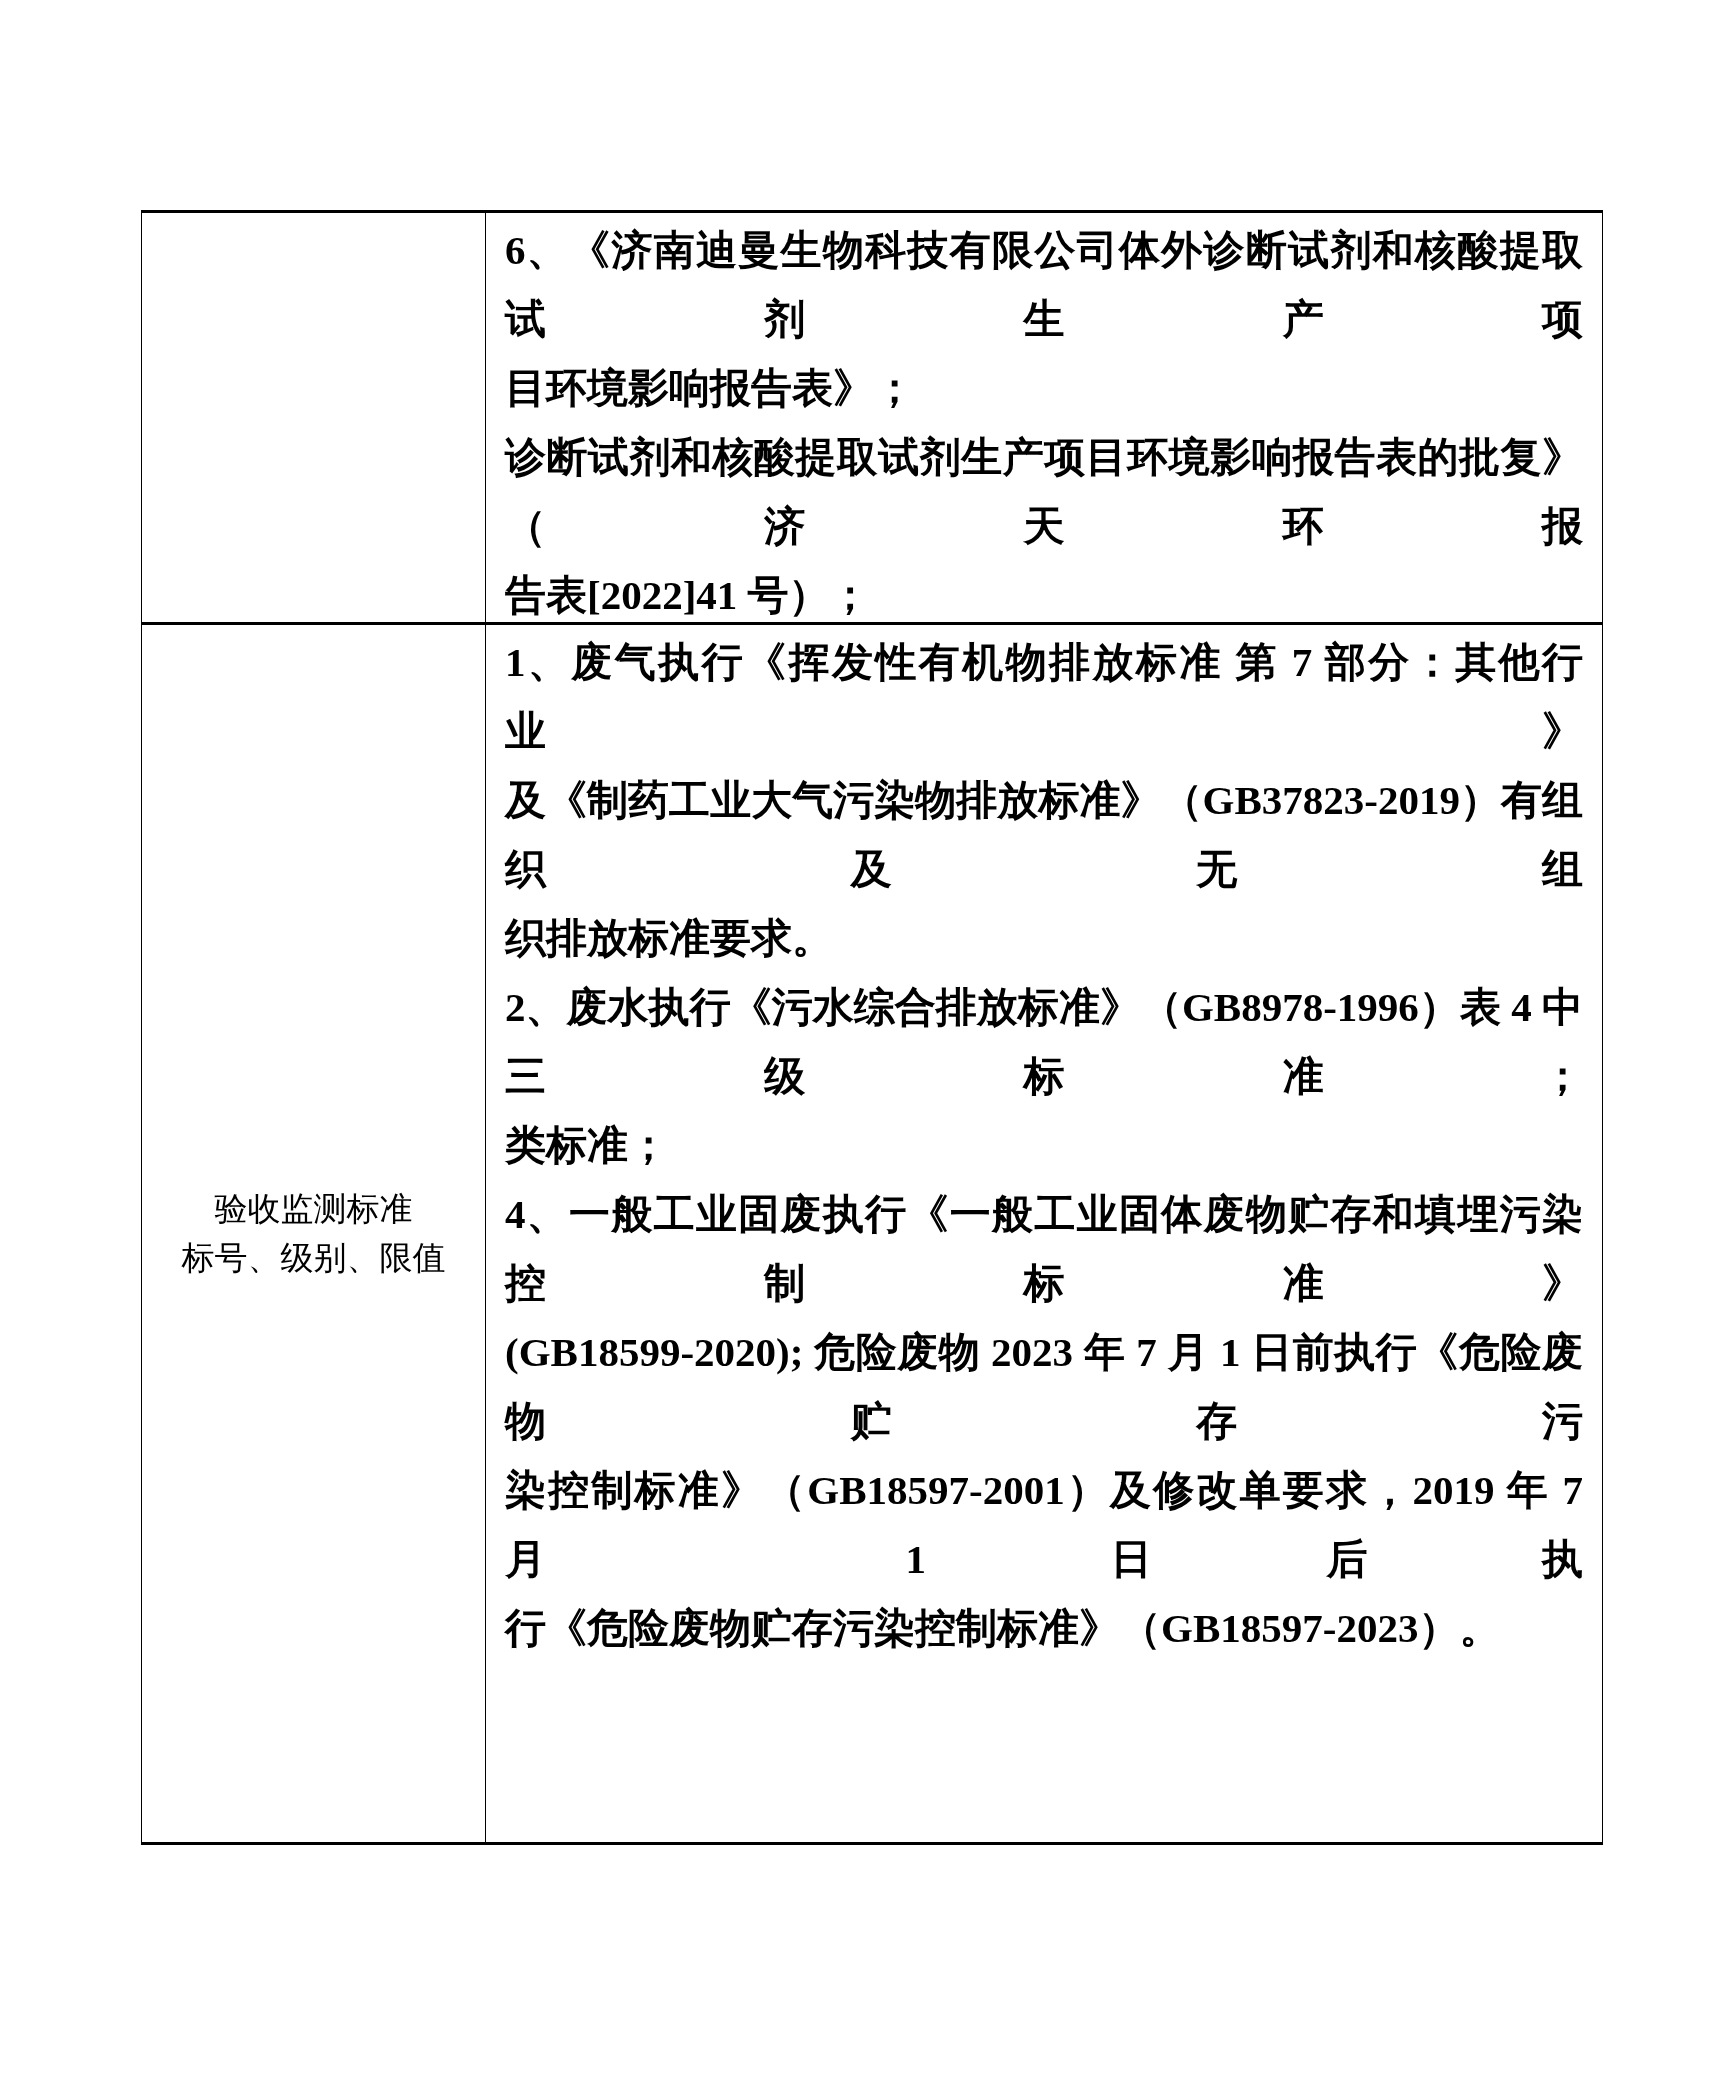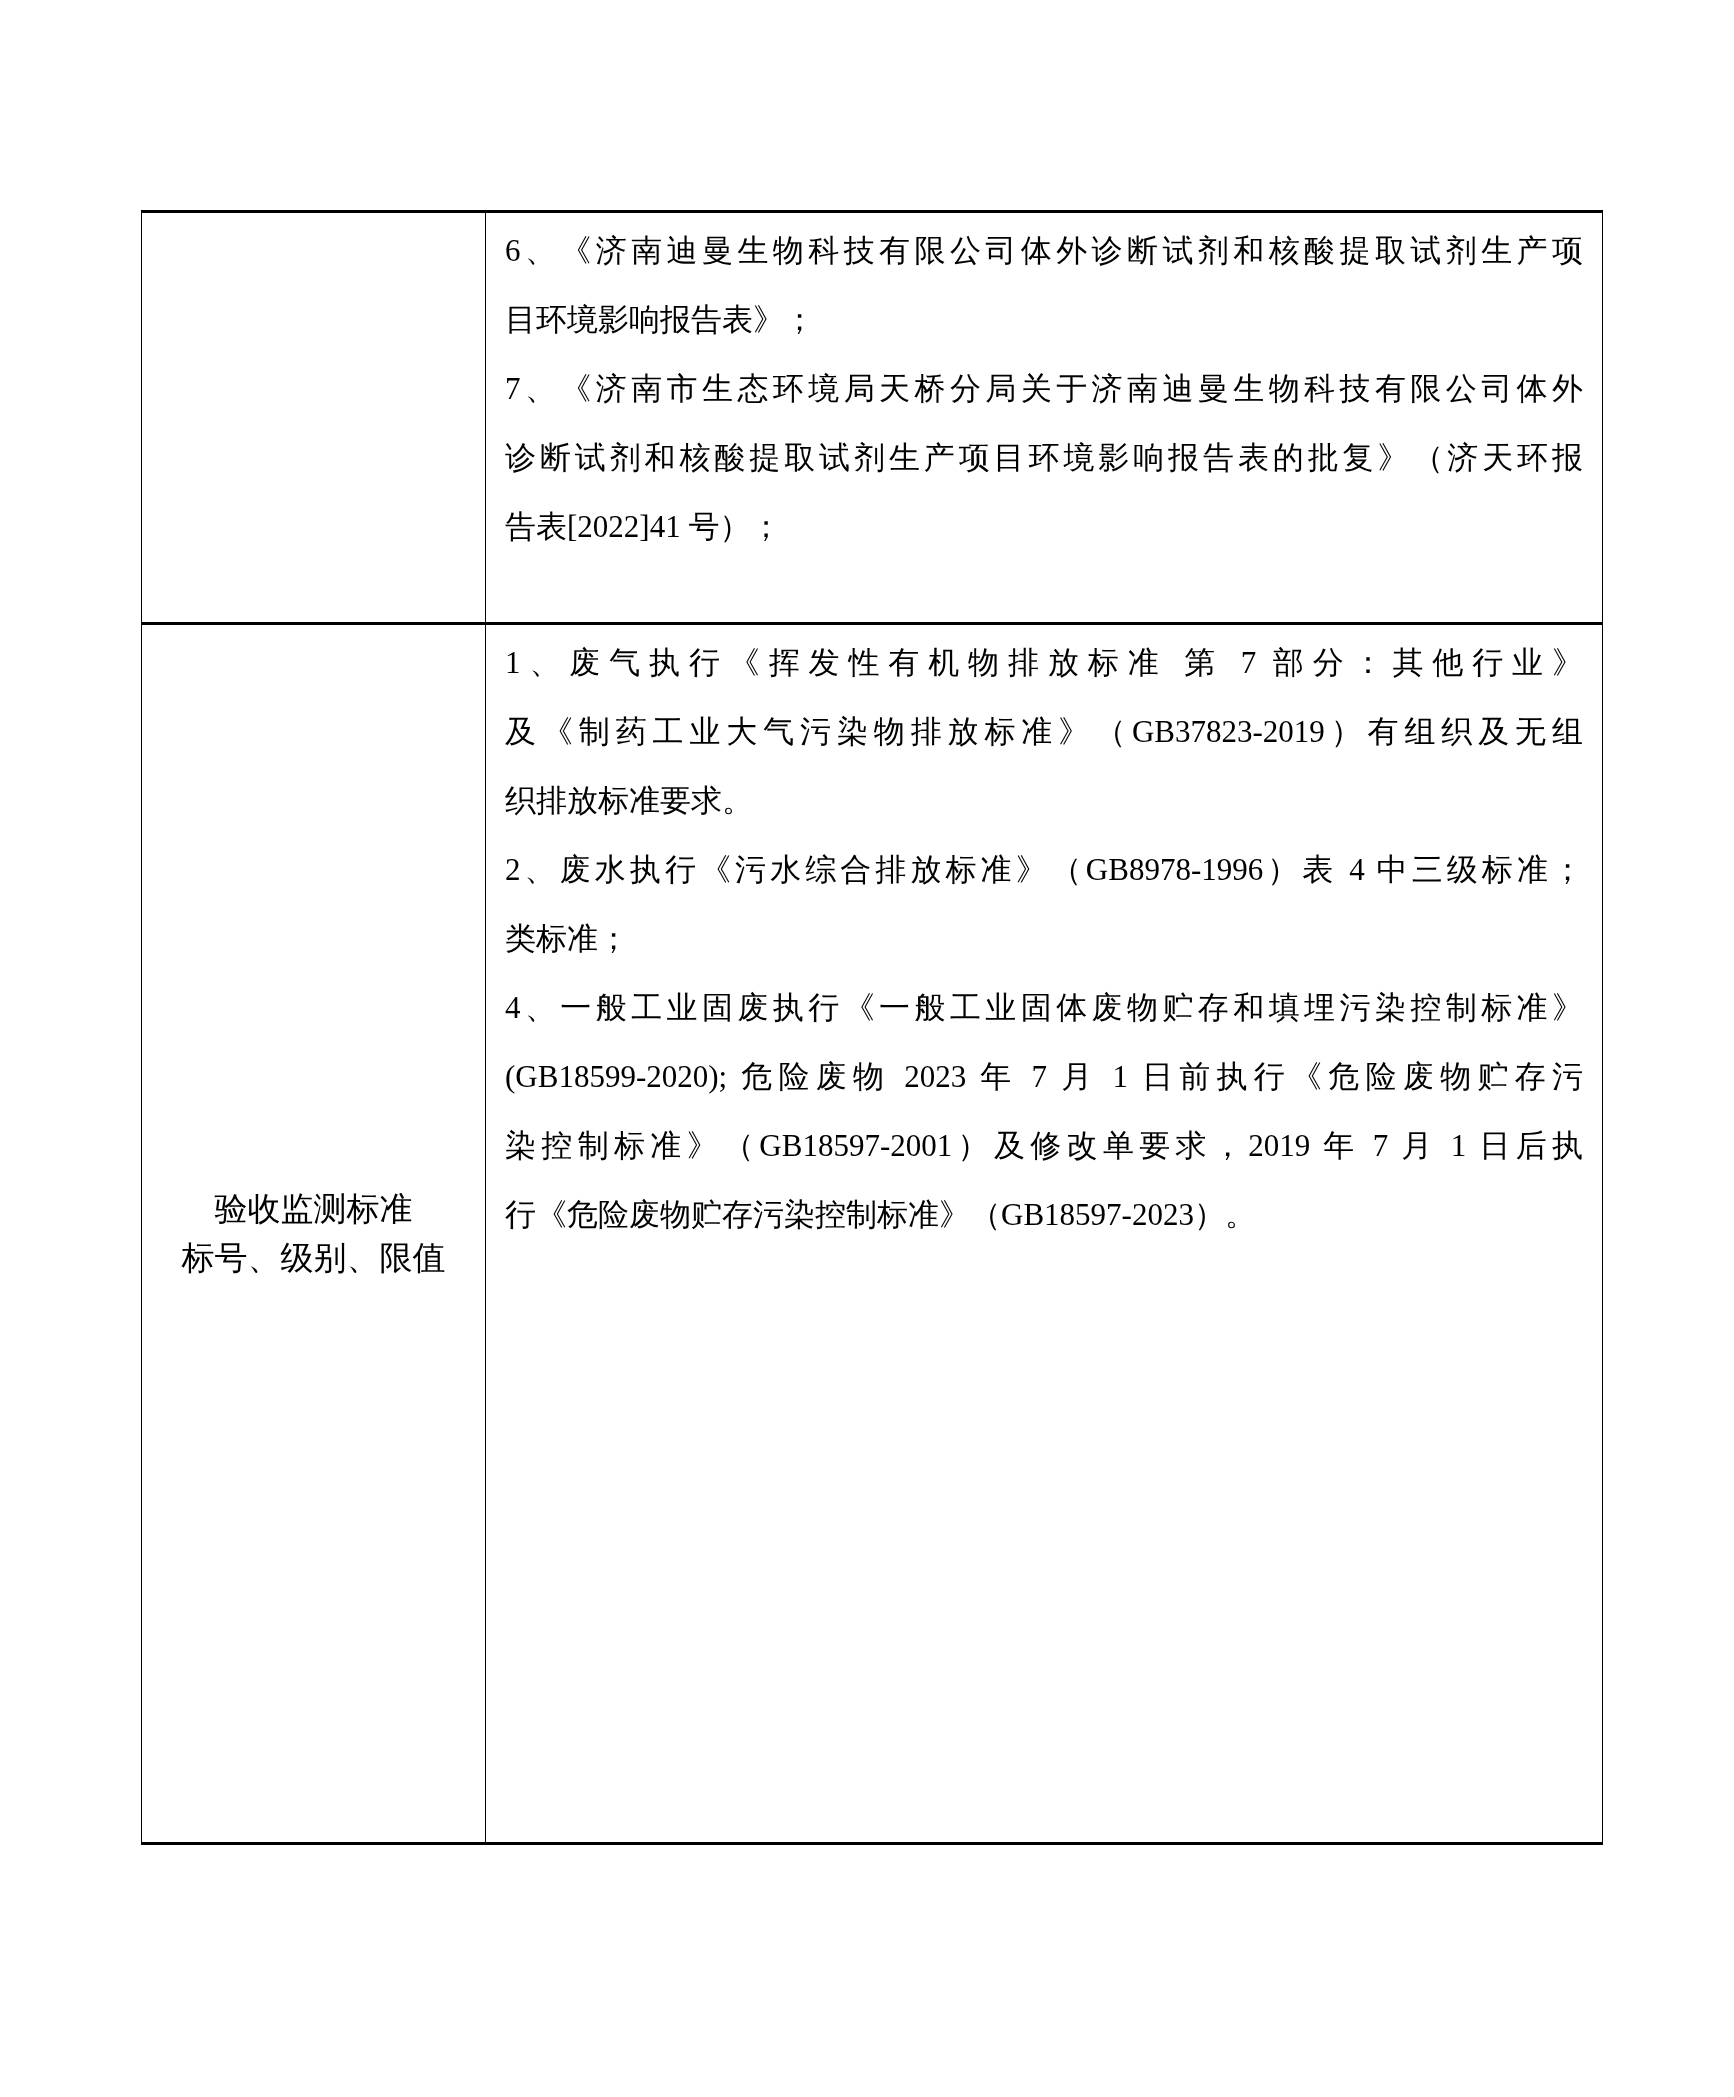--- a/index.html
+++ b/index.html
@@ -44,24 +44,25 @@
     justify-content: center;
   }
   .cell-r {
     flex: 1;
     box-sizing: border-box;
     padding: 3.4px 19px 0 19px;
     overflow: hidden;
   }
   .trow2 .cell-r { }
   .line {
-    font-size: 31px;
+    font-size: 41px;
     line-height: 69px;
     text-align: left;
     letter-spacing: 0;
+    font-weight: bold;
   }
   .line.j {
     text-align: justify;
     text-align-last: justify;
   }
   .label-line {
     font-size: 33px;
     line-height: 49px;
     text-align: center;
     white-space: nowrap;
@@ -70,21 +71,20 @@
 </head>
 <body>
 
 <div class="doc-table">
 
   <div class="trow trow1">
     <div class="cell-l"></div>
     <div class="cell-r">
       <div class="line j">6、《济南迪曼生物科技有限公司体外诊断试剂和核酸提取试剂生产项</div>
       <div class="line">目环境影响报告表》；</div>
-      <div class="line j">7、《济南市生态环境局天桥分局关于济南迪曼生物科技有限公司体外</div>
       <div class="line j">诊断试剂和核酸提取试剂生产项目环境影响报告表的批复》（济天环报</div>
       <div class="line">告表[2022]41 号）；</div>
     </div>
   </div>
 
   <div class="trow trow2">
     <div class="cell-l">
       <div class="label-line">验收监测标准</div>
       <div class="label-line">标号、级别、限值</div>
     </div>

